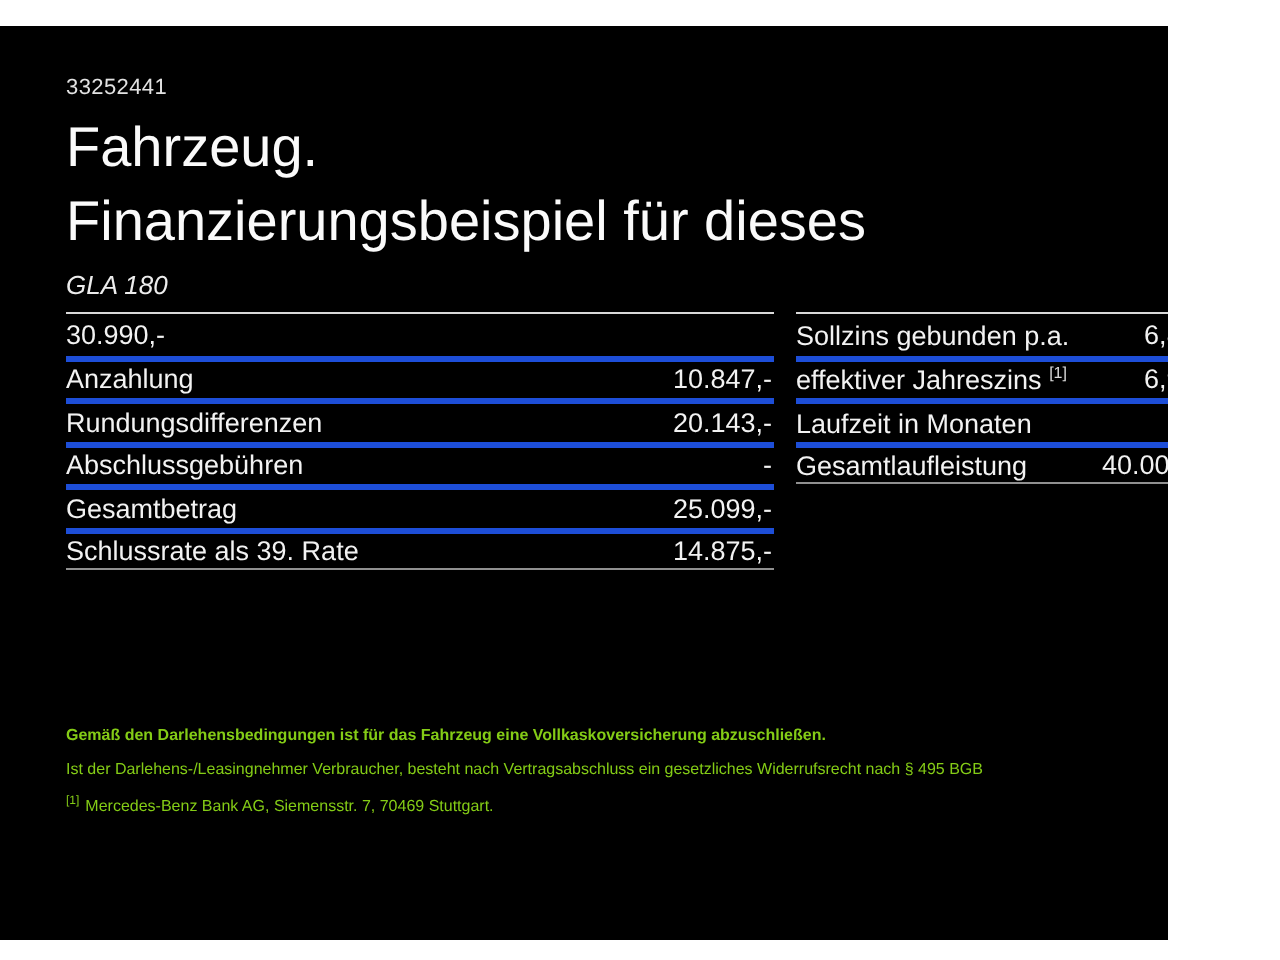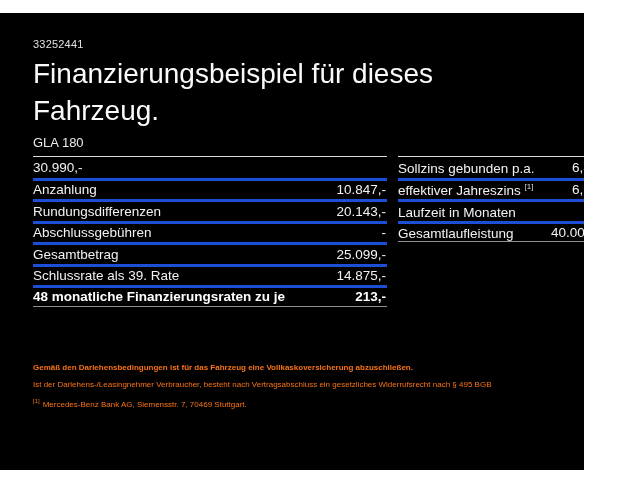--- a/index.html
+++ b/index.html
@@ -20,21 +20,21 @@
     position:absolute; top:25px; left:33px;
     font-size:11px; line-height:12px; color:#e2e2e2;
     letter-spacing:0.2px;
   }
   .title {
     position:absolute; top:42px; left:33px; right:20px;
     font-size:28px; line-height:37px; font-weight:400; color:#fafafa;
   }
   .model {
     position:absolute; top:122px; left:33px;
-    font-size:13px; color:#ececec;
+    font-size:13px; color:#ececec;font-style:italic;
   }
   .tables {
     position:absolute; top:143px; left:33px;
     display:flex; gap:11px;
   }
   .finance-table { width:354px; }
   .conditions-table { width:217px; }
   .frow {
     height:21.5px;
     border-top:3px solid #1d4ed8;
@@ -42,21 +42,21 @@
     font-size:13.5px; color:#f2f2f2;
     white-space:nowrap;
   }
   .frow:first-child { border-top:1px solid #d9d9d9; }
   .frow:last-child { border-bottom:1px solid #909090; }
   .frow.bold { font-weight:700; color:#ffffff; }
   .fvalue { padding-right:1px; }
   .flabel sup { font-size:8px; color:#dcdcdc; }
   .footer {
     position:absolute; top:350px; left:33px; right:15px;
-    color:#f97316;
+    color:#84cc16;
   }
   .footer-bold {
     font-size:8px; line-height:9px; font-weight:700;
     margin-bottom:7px; white-space:nowrap;
   }
   .footer-text {
     font-size:8px; line-height:11.5px; font-weight:400;
     white-space:nowrap;
   }
   .footnote {
@@ -65,22 +65,22 @@
   .footnote sup { font-size:6px; margin-right:3px; }
 </style>
 </head>
 <body>
 
 <div class="panel">
 
   <div class="refnum">33252441</div>
 
   <div class="title">
+    <div>Fahrzeug.</div>
     <div>Finanzierungsbeispiel für dieses</div>
-    <div>Fahrzeug.</div>
   </div>
 
   <div class="model">GLA 180</div>
 
   <div class="tables">
 
     <div class="finance-table">
       <div class="frow">
         <span class="fvalue">30.990,-</span>
       </div>
@@ -96,24 +96,20 @@
         <span class="flabel">Abschlussgebühren</span>
         <span class="fvalue">-</span>
       </div>
       <div class="frow">
         <span class="flabel">Gesamtbetrag</span>
         <span class="fvalue">25.099,-</span>
       </div>
       <div class="frow">
         <span class="flabel">Schlussrate als 39. Rate</span>
         <span class="fvalue">14.875,-</span>
-      </div>
-      <div class="frow bold">
-        <span class="flabel">48 monatliche Finanzierungsraten zu je</span>
-        <span class="fvalue">213,-</span>
       </div>
     </div>
 
     <div class="conditions-table">
       <div class="frow">
         <span class="flabel"><span>Sollzins gebunden p.a.</span><sup></sup></span>
         <span class="fvalue">6,83 %</span>
       </div>
       <div class="frow">
         <span class="flabel"><span>effektiver Jahreszins</span> <sup>[1]</sup></span>

